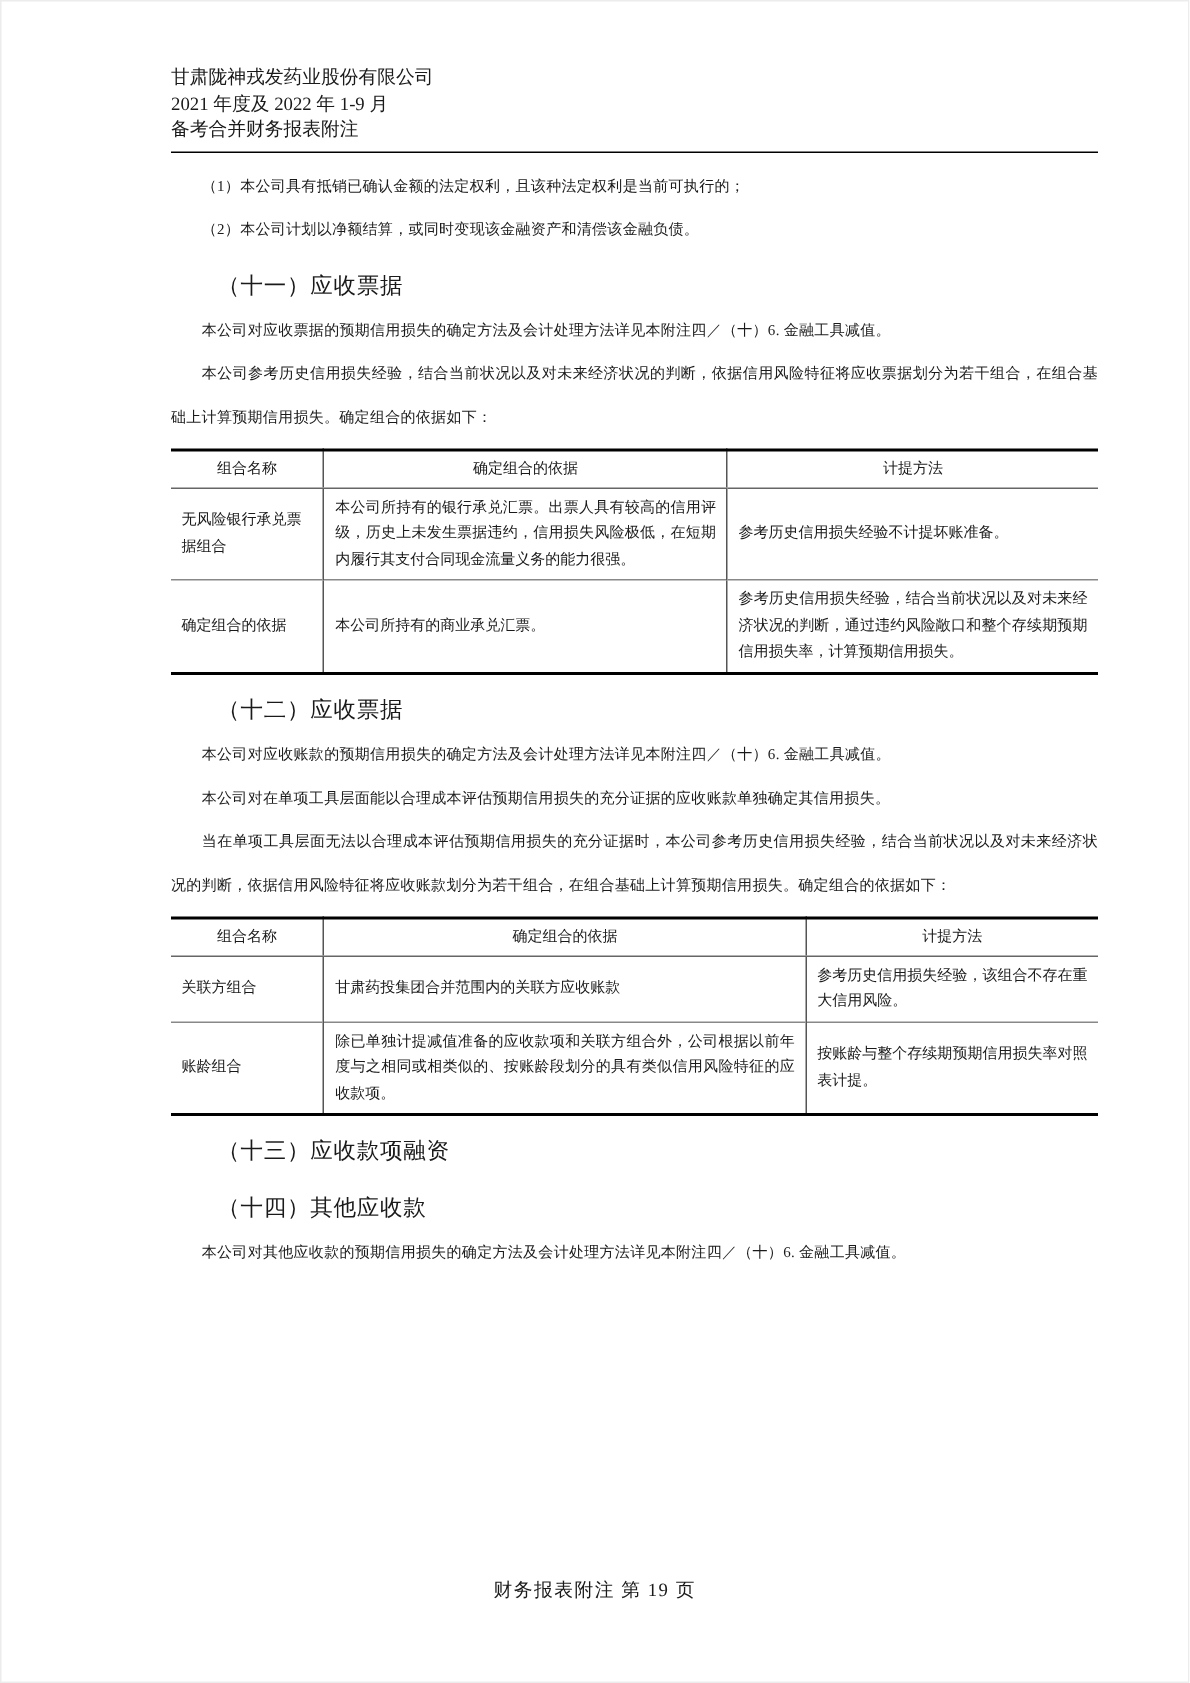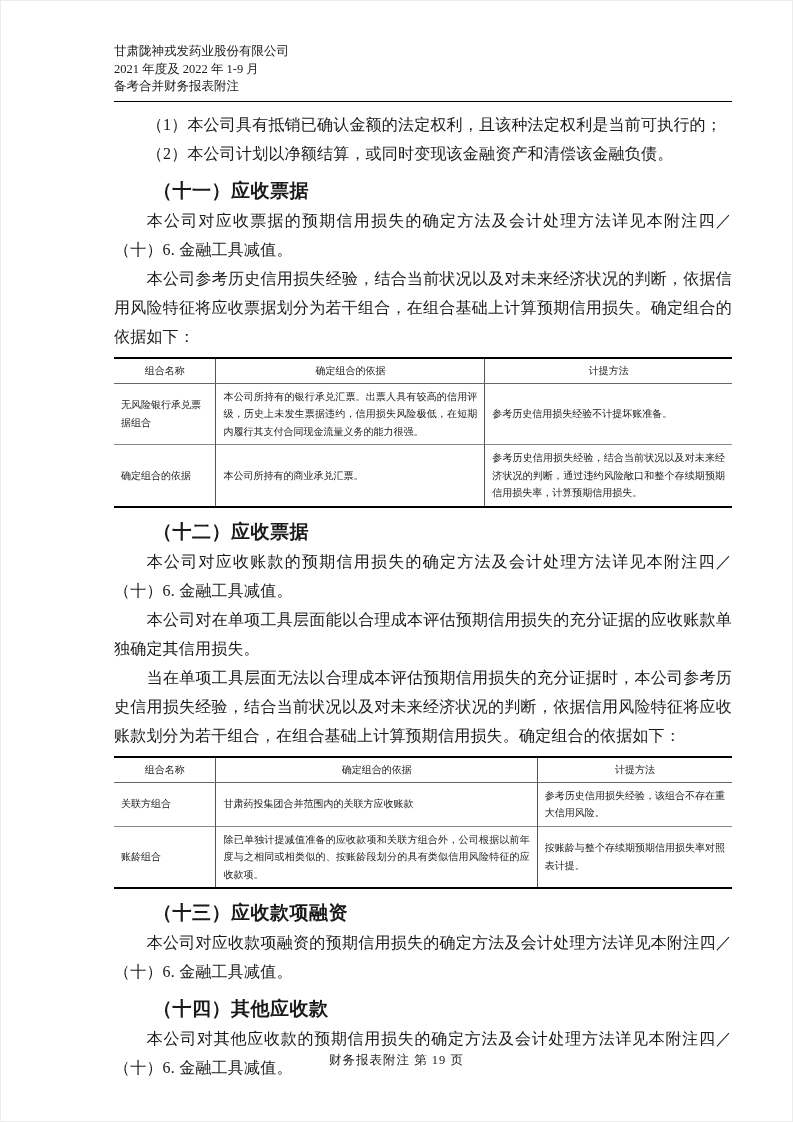--- a/index.html
+++ b/index.html
@@ -21,30 +21,30 @@
   .doc-header {
     font-size: 12.5px;
     line-height: 17.5px;
     padding-bottom: 5px;
     border-bottom: 1.6px solid #000;
   }
   
   .doc-body { margin-top: 8px; }
   p.para {
     margin: 0;
-    font-size: 16px;
+    font-size: 10px;
     line-height: 29px;
     text-align: justify;
     text-indent: 2.05em;
     letter-spacing: 0.2px;
   }
   h2.sec-heading {
     margin: 8px 0 0 0;
-    font-size: 19px;
-    font-weight: bold;
+    font-size: 15px;
+    font-weight: normal;
     line-height: 30px;
     text-indent: 2.05em;
     letter-spacing: 0.5px;
   }
   
   table.combo-table {
     width: 100%;
     border-collapse: collapse;
     table-layout: fixed;
     margin: 6px 0 9px 0;
@@ -151,21 +151,20 @@
       </tr>
       <tr class="row">
         <td class="c1">账龄组合</td>
         <td>除已单独计提减值准备的应收款项和关联方组合外，公司根据以前年度与之相同或相类似的、按账龄段划分的具有类似信用风险特征的应收款项。</td>
         <td>按账龄与整个存续期预期信用损失率对照表计提。</td>
       </tr>
     </tbody>
       </table>
 
     <h2 class="sec-heading">（十三）应收款项融资</h2>
-    <p class="para">本公司对应收款项融资的预期信用损失的确定方法及会计处理方法详见本附注四／（十）6. 金融工具减值。</p>
 
     <h2 class="sec-heading">（十四）其他应收款</h2>
     <p class="para">本公司对其他应收款的预期信用损失的确定方法及会计处理方法详见本附注四／（十）6. 金融工具减值。</p>
 
   </div>
 
   <div class="doc-footer">财务报表附注 第 19 页</div>
 
 </div>
 

